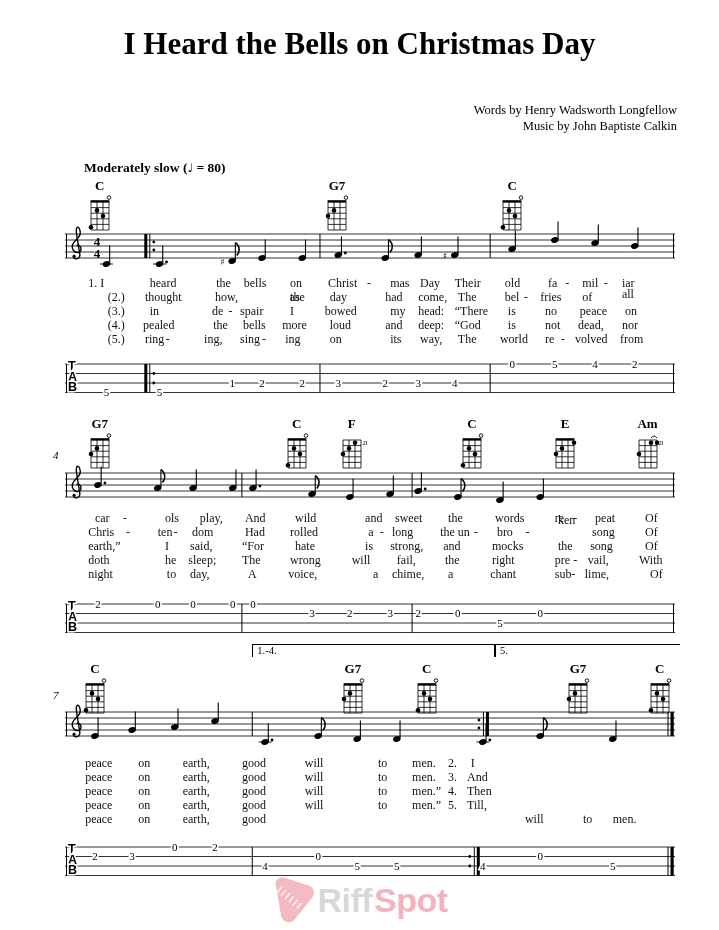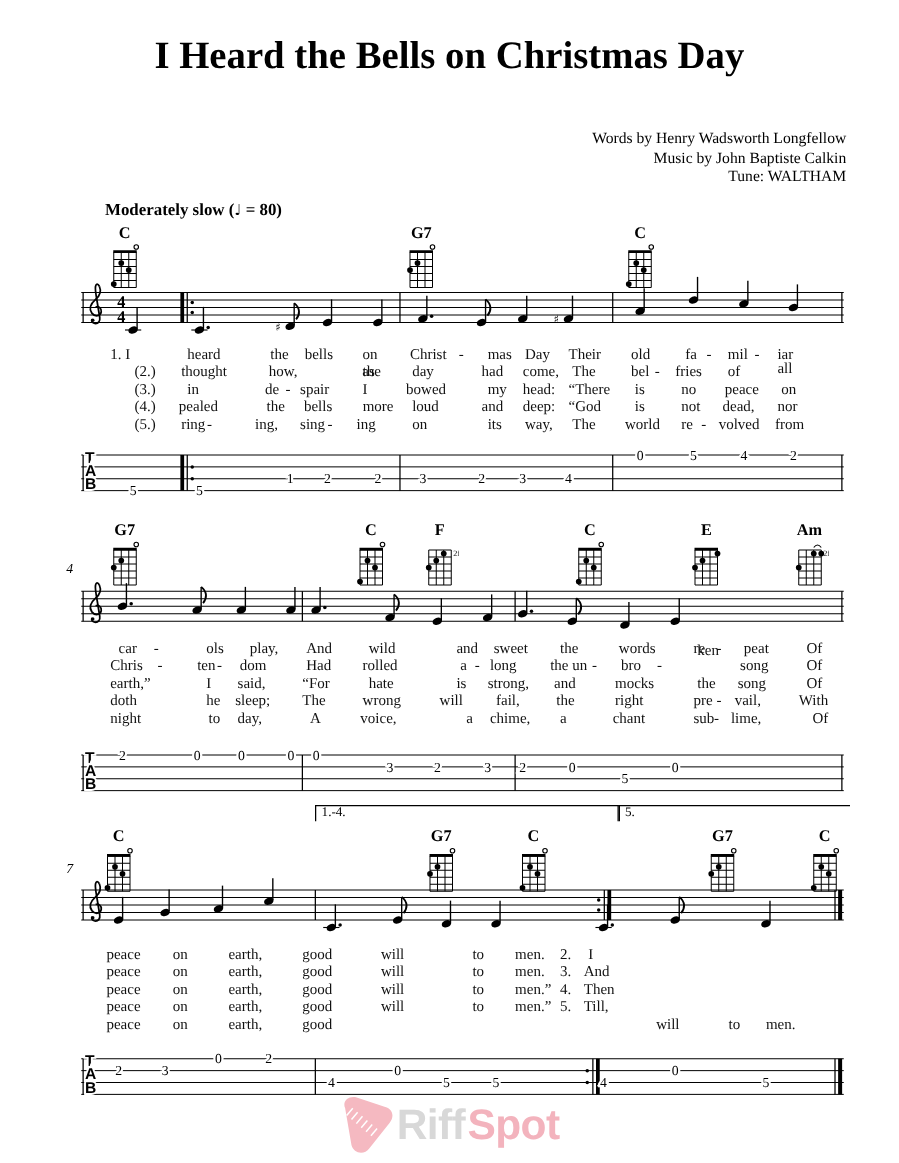--- a/index.html
+++ b/index.html
@@ -22,21 +22,20 @@
   #logo .word{font-family:"Liberation Sans",sans-serif;font-weight:bold;font-size:34px;letter-spacing:-0.5px}
 </style>
 </head>
 <body>
 
 <div class="abs" id="page-title">I Heard the Bells on Christmas Day</div>
 
 <div class="abs" id="credits">
   <span>Words by Henry Wadsworth Longfellow</span>
   <span>Music by John Baptiste Calkin</span>
-  <span>Tune: WALTHAM</span>
 </div>
 
 <div class="abs" id="tempo"><span>Moderately slow  (</span><span class="glyph">♩</span><span> = 80)</span></div>
 
 <div id="score">
     <div class="abs chord-label" style="left: 69.77px; top: 178px;">C</div>
     <div class="abs" style="left: 84.77px; top: 192px;"><svg width="30" height="46" viewBox="0 0 30 46">
         <line x1="6" y1="10" x2="6" y2="38" stroke="#000" stroke-width="0.8"></line>
         <line x1="12" y1="10" x2="12" y2="38" stroke="#000" stroke-width="0.8"></line>
         <line x1="18" y1="10" x2="18" y2="38" stroke="#000" stroke-width="0.8"></line>
@@ -130,21 +129,21 @@
       <span style="left: 57.9%; top: 28px;">head:</span>
       <span style="left: 63.9%; top: 28px;">“There</span>
       <span style="left: 72.6%; top: 28px;">is</span>
       <span style="left: 78.7%; top: 28px;">no</span>
       <span style="left: 84.4%; top: 28px;">peace</span>
       <span style="left: 91.8%; top: 28px;">on</span>
       <span style="left: 7%; top: 42px;">(4.)</span>
       <span style="left: 12.8%; top: 42px;">pealed</span>
       <span style="left: 24.3%; top: 42px;">the</span>
       <span style="left: 29.2%; top: 42px;">bells</span>
-      <span style="left: 35.6%; top: 42px; margin-left: 8px;">more</span>
+      <span style="left: 35.6%; top: 42px;">more</span>
       <span style="left: 43.4%; top: 42px;">loud</span>
       <span style="left: 52.5%; top: 42px;">and</span>
       <span style="left: 57.9%; top: 42px;">deep:</span>
       <span style="left: 63.9%; top: 42px;">“God</span>
       <span style="left: 72.6%; top: 42px;">is</span>
       <span style="left: 78.7%; top: 42px;">not</span>
       <span style="left: 84.1%; top: 42px;">dead,</span>
       <span style="left: 91.3%; top: 42px;">nor</span>
       <span style="left: 7%; top: 56px;">(5.)</span>
       <span style="left: 13.1%; top: 56px;">ring</span>

